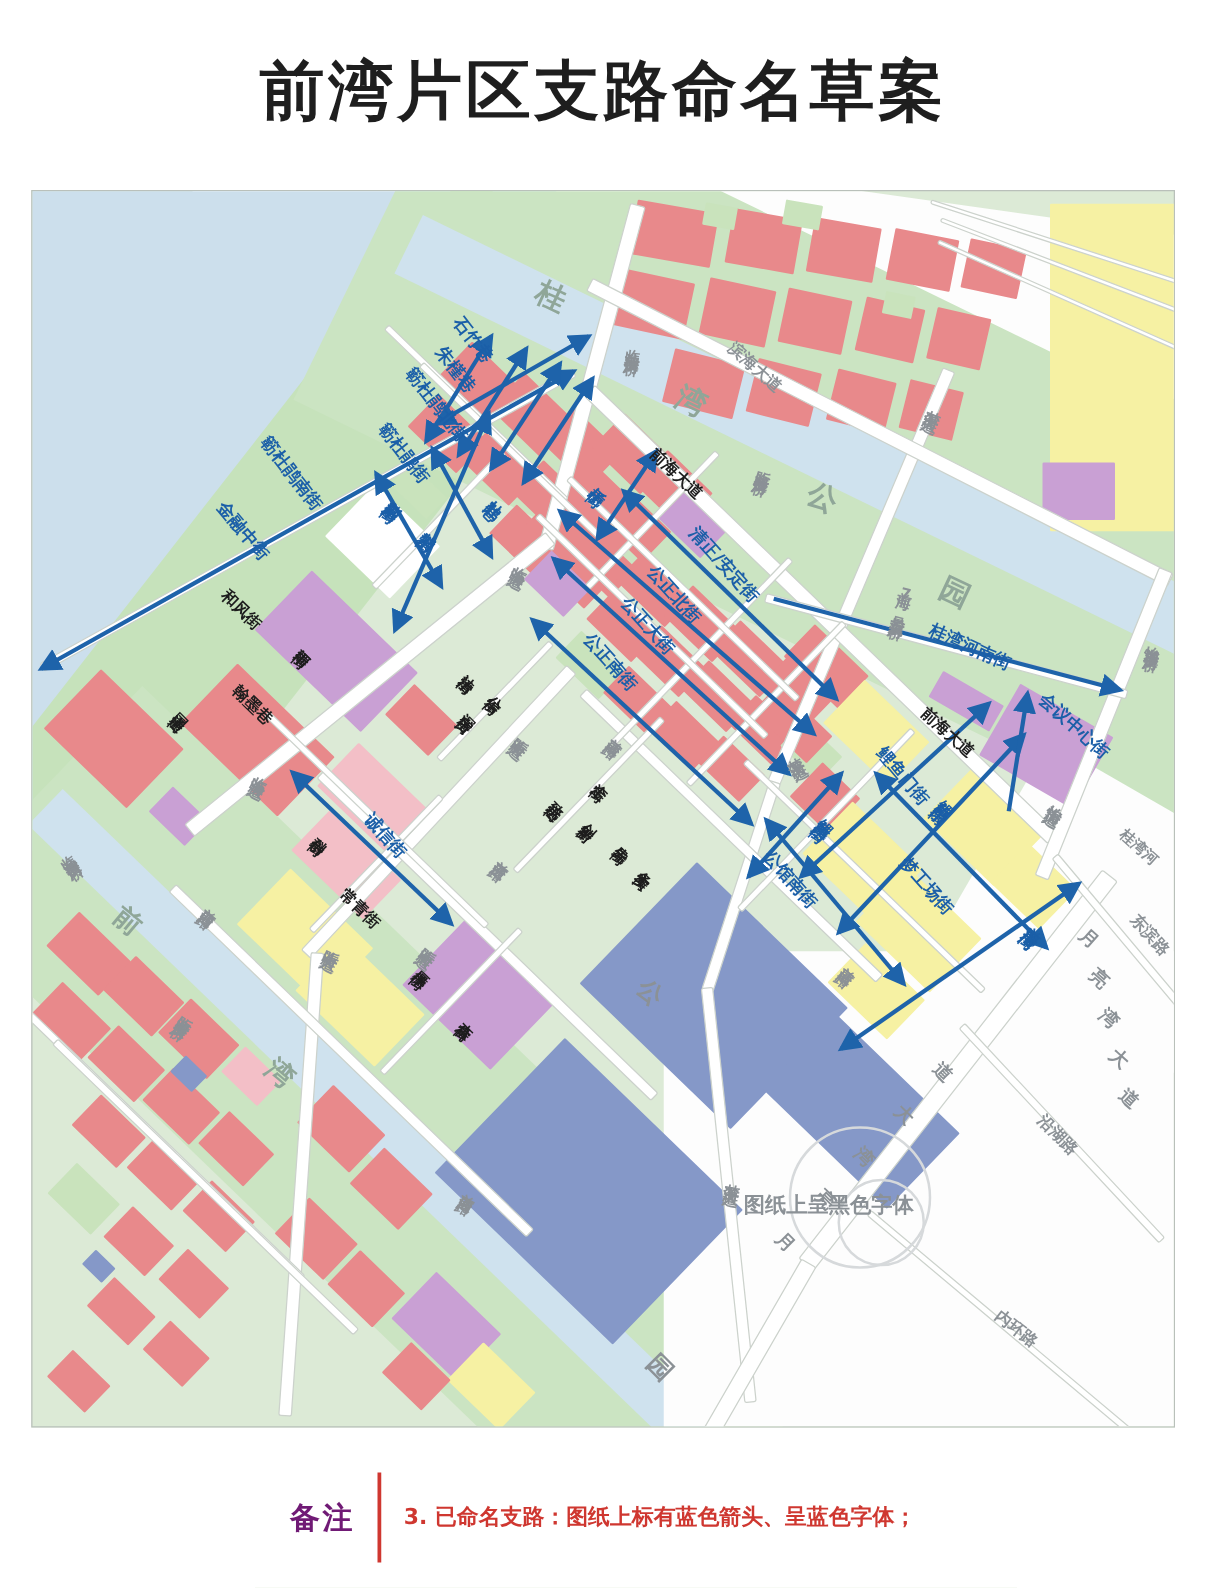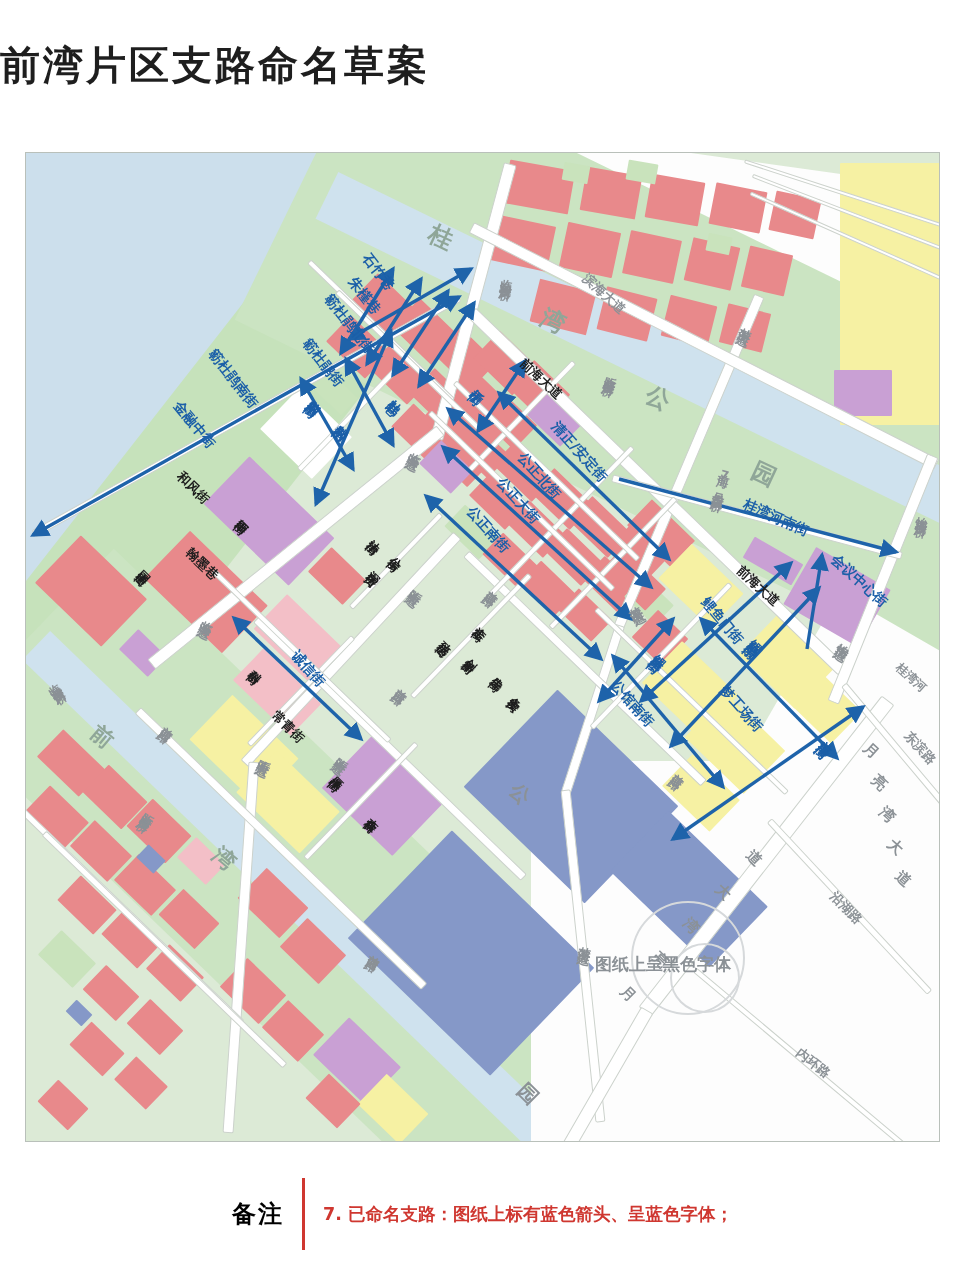--- a/index.html
+++ b/index.html
@@ -1,35 +1,35 @@
 <!DOCTYPE html>
 <html><head>
 <meta charset="utf-8">
 <style>
   html,body{margin:0;padding:0;background:#ffffff;}
   body{width:965px;height:1270px;position:relative;overflow:hidden;
        font-family:"DejaVu Sans","Liberation Sans",sans-serif;}
-  #title{position:absolute;left:0;top:38px;width:100%;text-align:left;
-         font-size:40px;font-weight:800;color:#1e1e1e;letter-spacing:3px;}
+  #title{position:absolute;left:0;top:38px;width:100%;text-align:center;
+         font-size:52px;font-weight:800;color:#1e1e1e;letter-spacing:3px;}
   #map{position:absolute;left:25px;top:152px;width:913px;height:988px;
        background:#dcead6;border:1px solid #b9c0ba;overflow:hidden;}
   .zone,.block,.road{position:absolute;}
   .block{border-radius:1px;}
   .road{background:#ffffff;border:1px solid #ccd2cc;box-sizing:border-box;border-radius:2px;}
   .loop{position:absolute;border:2px solid #d6d9db;border-radius:50%;background:transparent;}
   #arrows{position:absolute;left:0;top:0;width:913px;height:988px;pointer-events:none;}
   .lbl{position:absolute;white-space:nowrap;transform-origin:center;}
   .lbl.blue{color:#1b5fa8;font-weight:700;}
   .lbl.black{color:#1d1d1d;font-weight:700;}
   .lbl.gray{color:#8b9196;font-weight:600;}
   .lbl.park{color:#8fa698;font-weight:700;}
   .lbl.v{writing-mode:vertical-rl;text-orientation:upright;letter-spacing:2px;}
   #notes{position:absolute;left:0;top:1178px;width:100%;display:flex;justify-content:center;}
   #notes .inner{display:flex;align-items:center;gap:18px;}
-  #note-label{font-size:24px;font-weight:800;color:#000000;letter-spacing:2px;}
+  #note-label{font-size:24px;font-weight:800;color:#701a75;letter-spacing:2px;}
   #note-divider{width:3px;height:72px;background:#cf3730;}
   .note-item{font-size:17.5px;font-weight:700;color:#cf3730;line-height:2.1;}
 </style>
 </head>
 <body>
 
 <div id="title">前湾片区支路命名草案</div>
 
 <div id="map">
 
@@ -303,16 +303,16 @@
     <div class="lbl park" style="left: 198px; top: 706px; font-size: 22px; transform: translate(-50%, -50%) rotate(40deg);">湾</div>
     <div class="lbl gray" style="left: 494px; top: 641px; font-size: 20px; transform: translate(-50%, -50%) rotate(45deg);">公</div>
     <div class="lbl gray" style="left: 502px; top: 941px; font-size: 20px; transform: translate(-50%, -50%) rotate(45deg);">园</div>
   </div>
 
 <div id="notes">
   <div class="inner">
     <div id="note-label">备注</div>
     <div id="note-divider"></div>
     <div>
-      <div class="note-item">7. 已命名支路：图纸上标有蓝色箭头、呈蓝色字体；</div>
+      <div class="note-item">3. 已命名支路：图纸上标有蓝色箭头、呈蓝色字体；</div>
     </div>
   </div>
 </div>
 
 </body></html>

